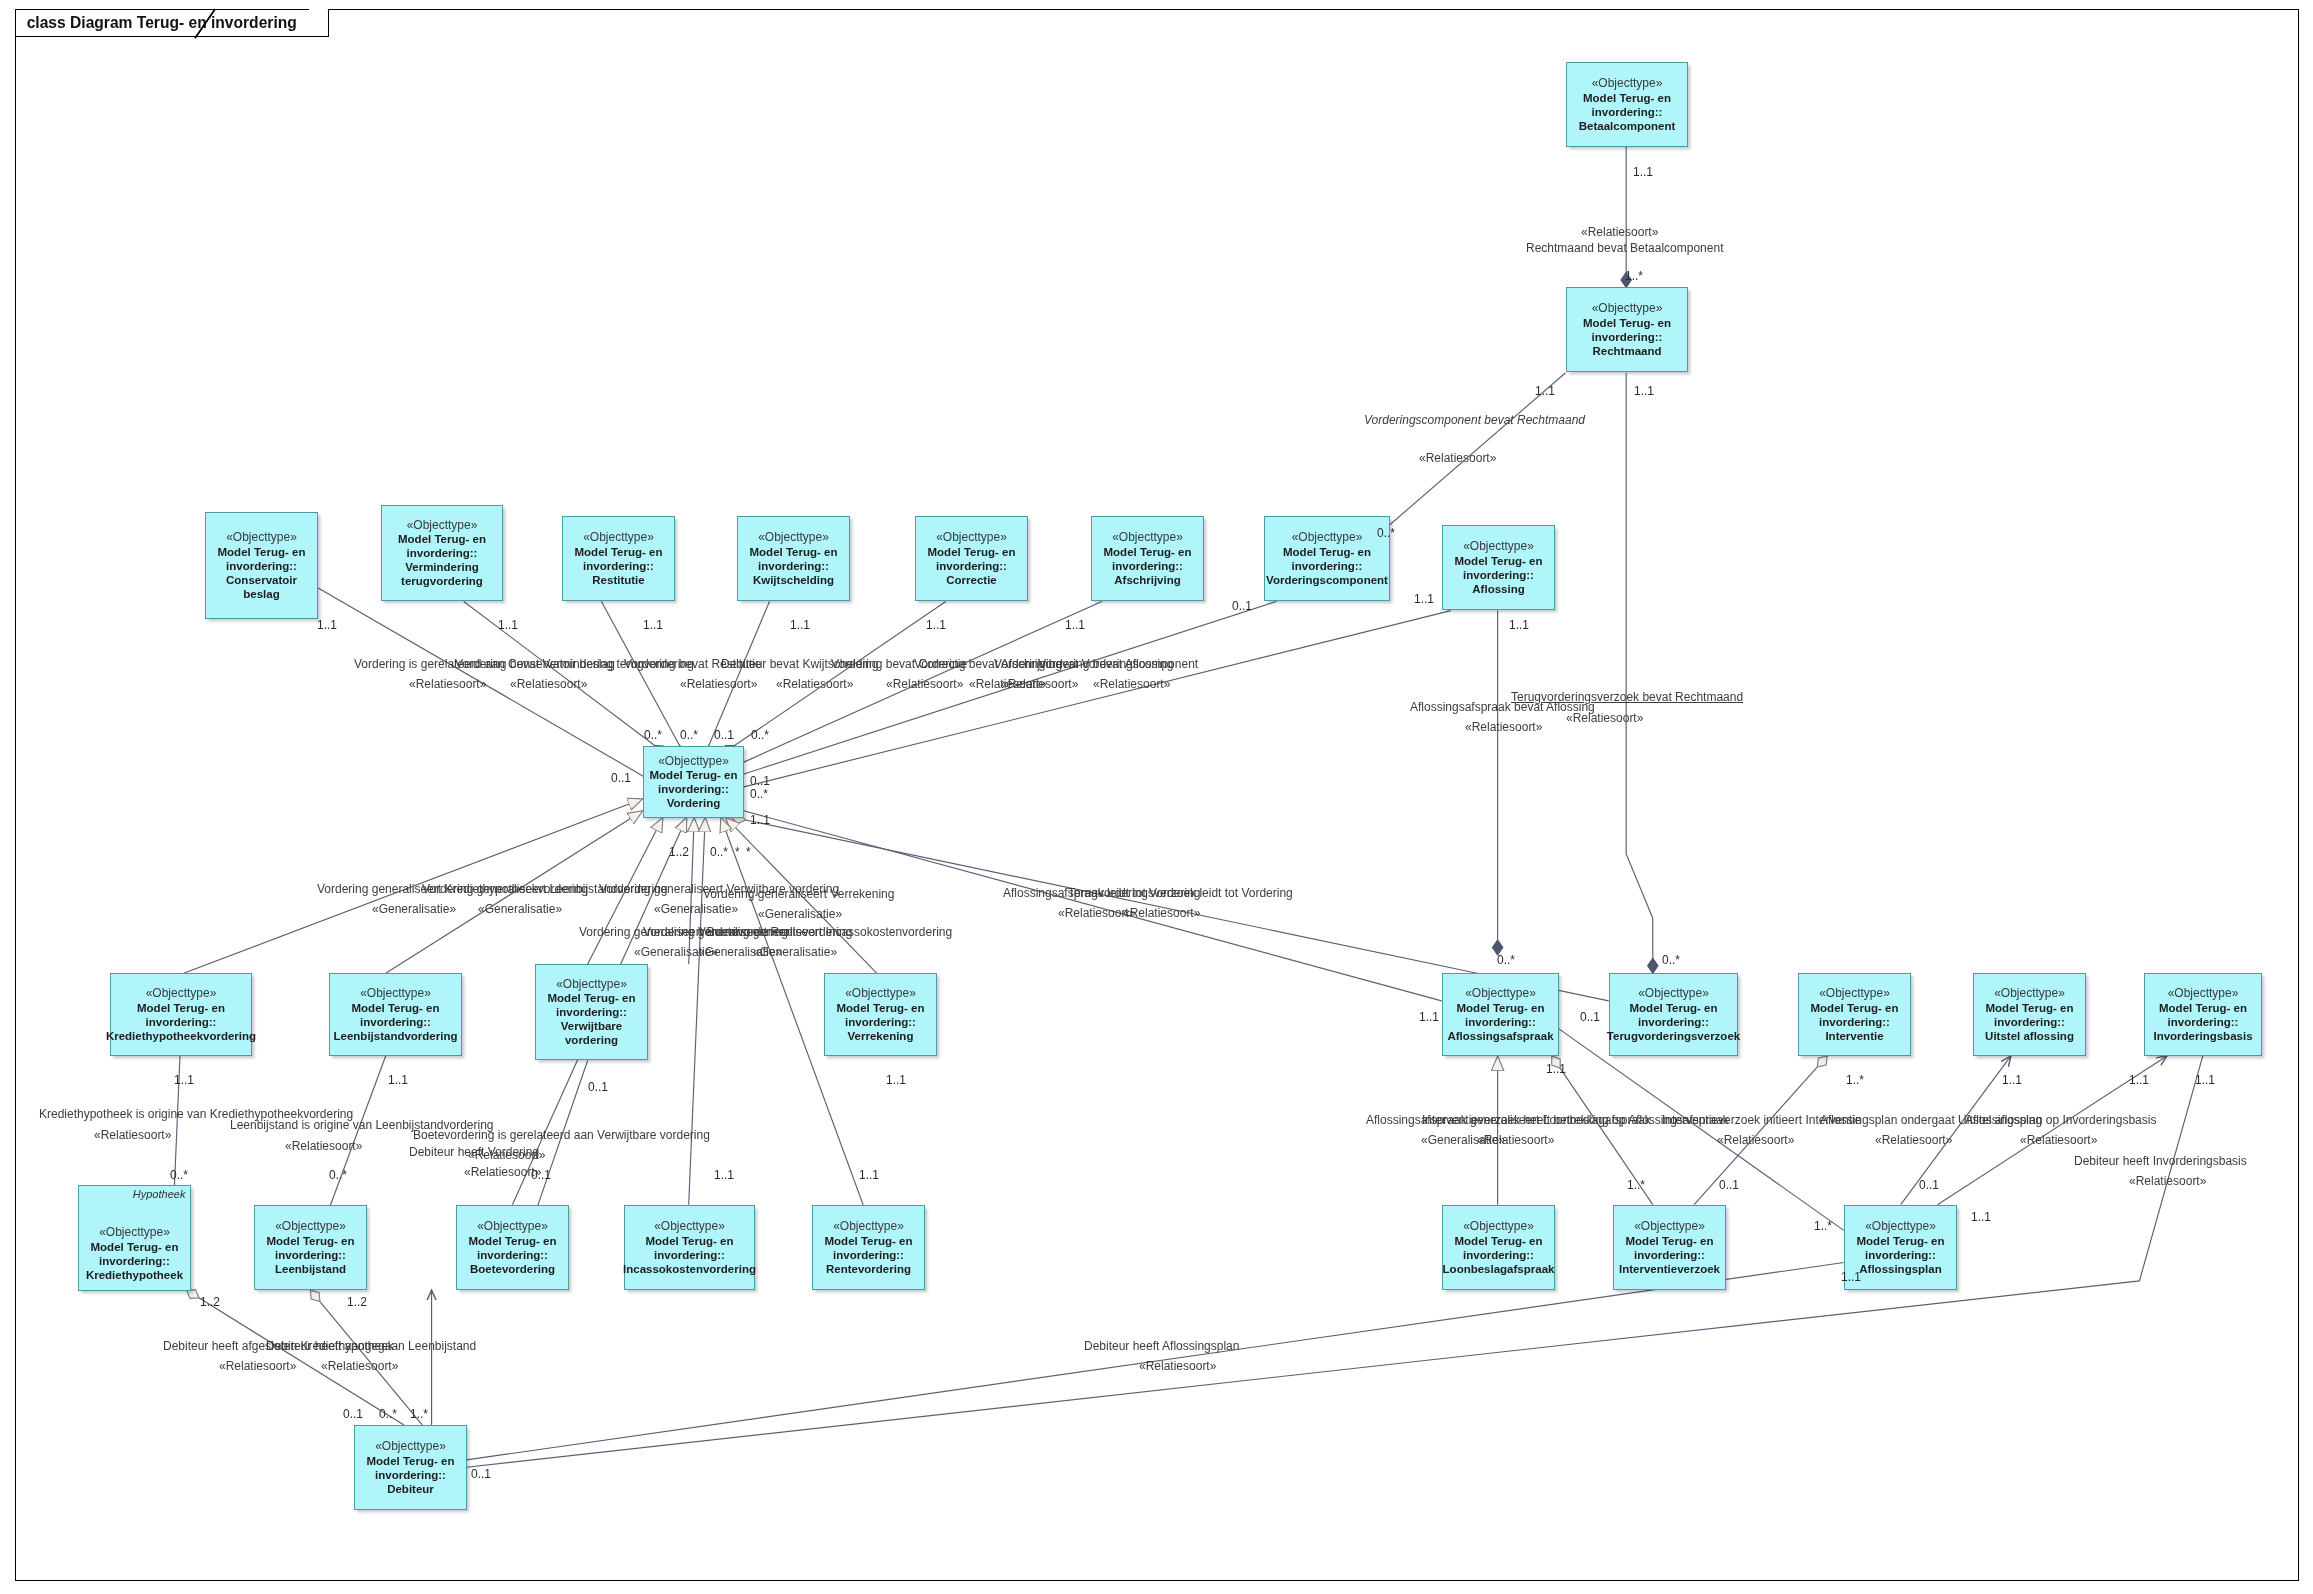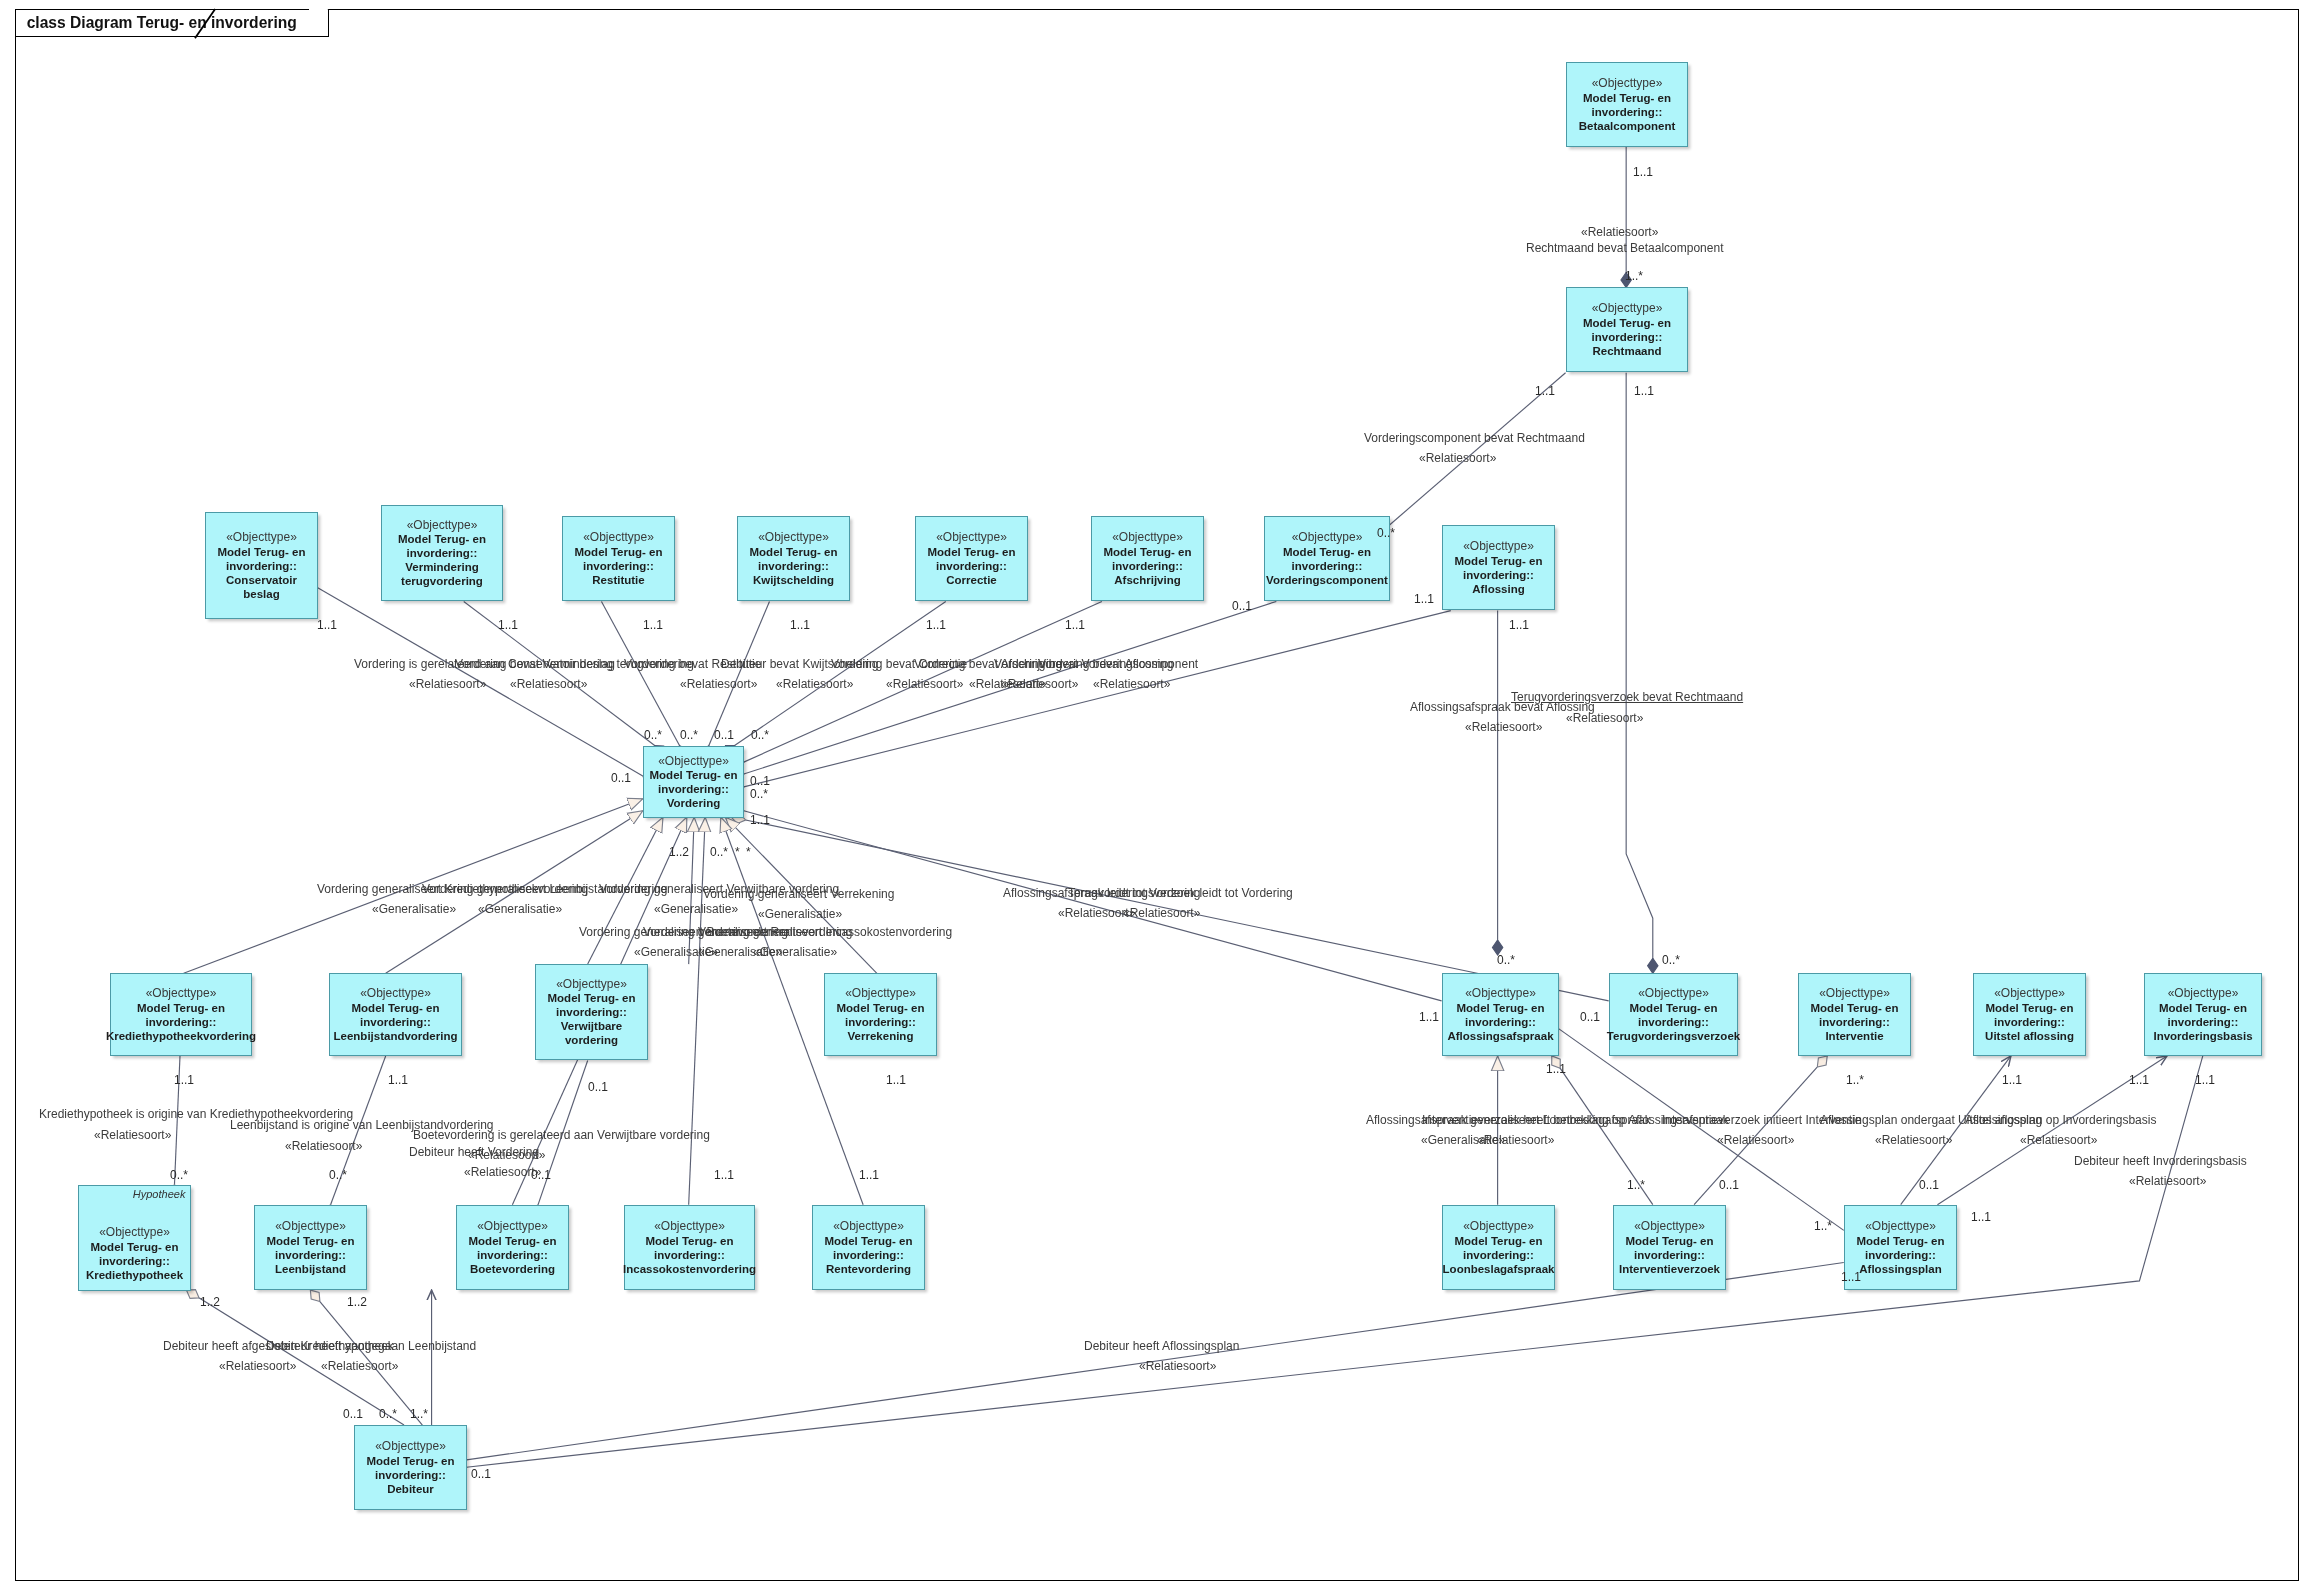--- a/index.html
+++ b/index.html
@@ -288,21 +288,21 @@
       <div class="nm">Aflossingsplan</div>
     </div>
     <div class="node" style="left: 354px; top: 1425px; width: 113px; height: 85px;">
       <div class="stereo">«Objecttype»</div>
       <div class="nm">Model Terug- en
 invordering::</div>
       <div class="nm">Debiteur</div>
     </div>
     <div class="lbl" style="left: 1526px; top: 206px; margin-top: 36px;">Rechtmaand bevat Betaalcomponent</div>
     <div class="lbl stereo" style="left: 1581px; top: 226px;">«Relatiesoort»</div>
-    <div class="lbl" style="left: 1364px; top: 432px;">Vorderingscomponent bevat Rechtmaand</div>
+    <div class="lbl" style="left: 1364px; top: 414px; font-style: italic;">Vorderingscomponent bevat Rechtmaand</div>
     <div class="lbl stereo" style="left: 1419px; top: 452px;">«Relatiesoort»</div>
     <div class="lbl" style="left: 354px; top: 658px;">Vordering is gerelateerd aan Conservatoir beslag</div>
     <div class="lbl stereo" style="left: 409px; top: 678px;">«Relatiesoort»</div>
     <div class="lbl" style="left: 455px; top: 658px;">Vordering bevat Vermindering terugvordering</div>
     <div class="lbl stereo" style="left: 510px; top: 678px;">«Relatiesoort»</div>
     <div class="lbl" style="left: 624px; top: 658px;">Vordering bevat Restitutie</div>
     <div class="lbl stereo" style="left: 680px; top: 678px;">«Relatiesoort»</div>
     <div class="lbl" style="left: 721px; top: 658px;">Debiteur bevat Kwijtschelding</div>
     <div class="lbl stereo" style="left: 776px; top: 678px;">«Relatiesoort»</div>
     <div class="lbl" style="left: 831px; top: 658px;">Vordering bevat Correctie</div>

